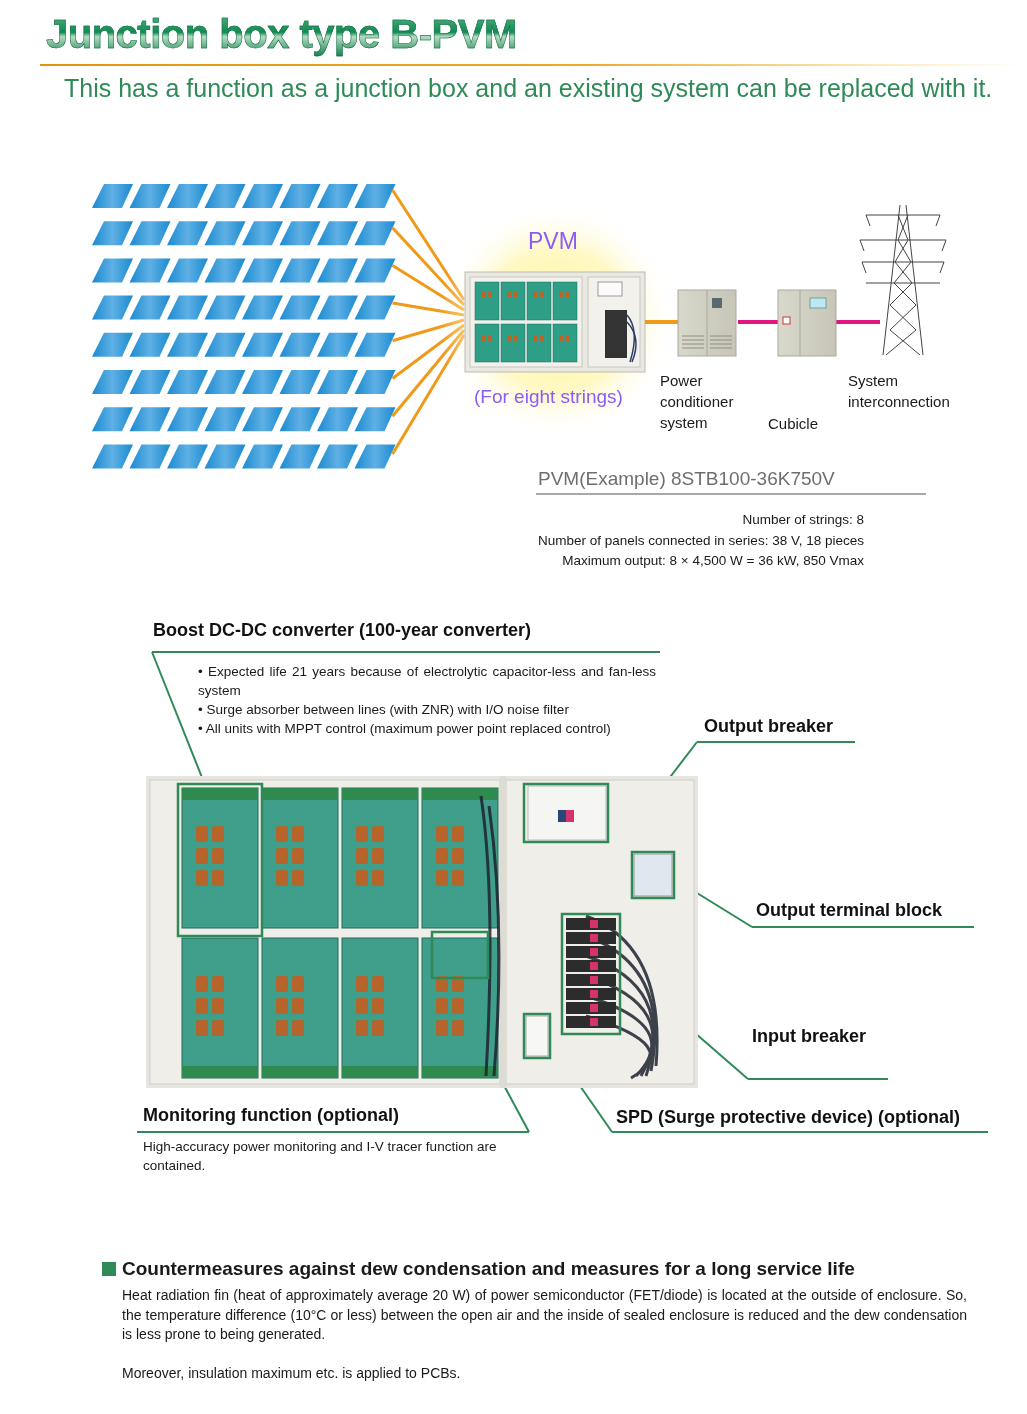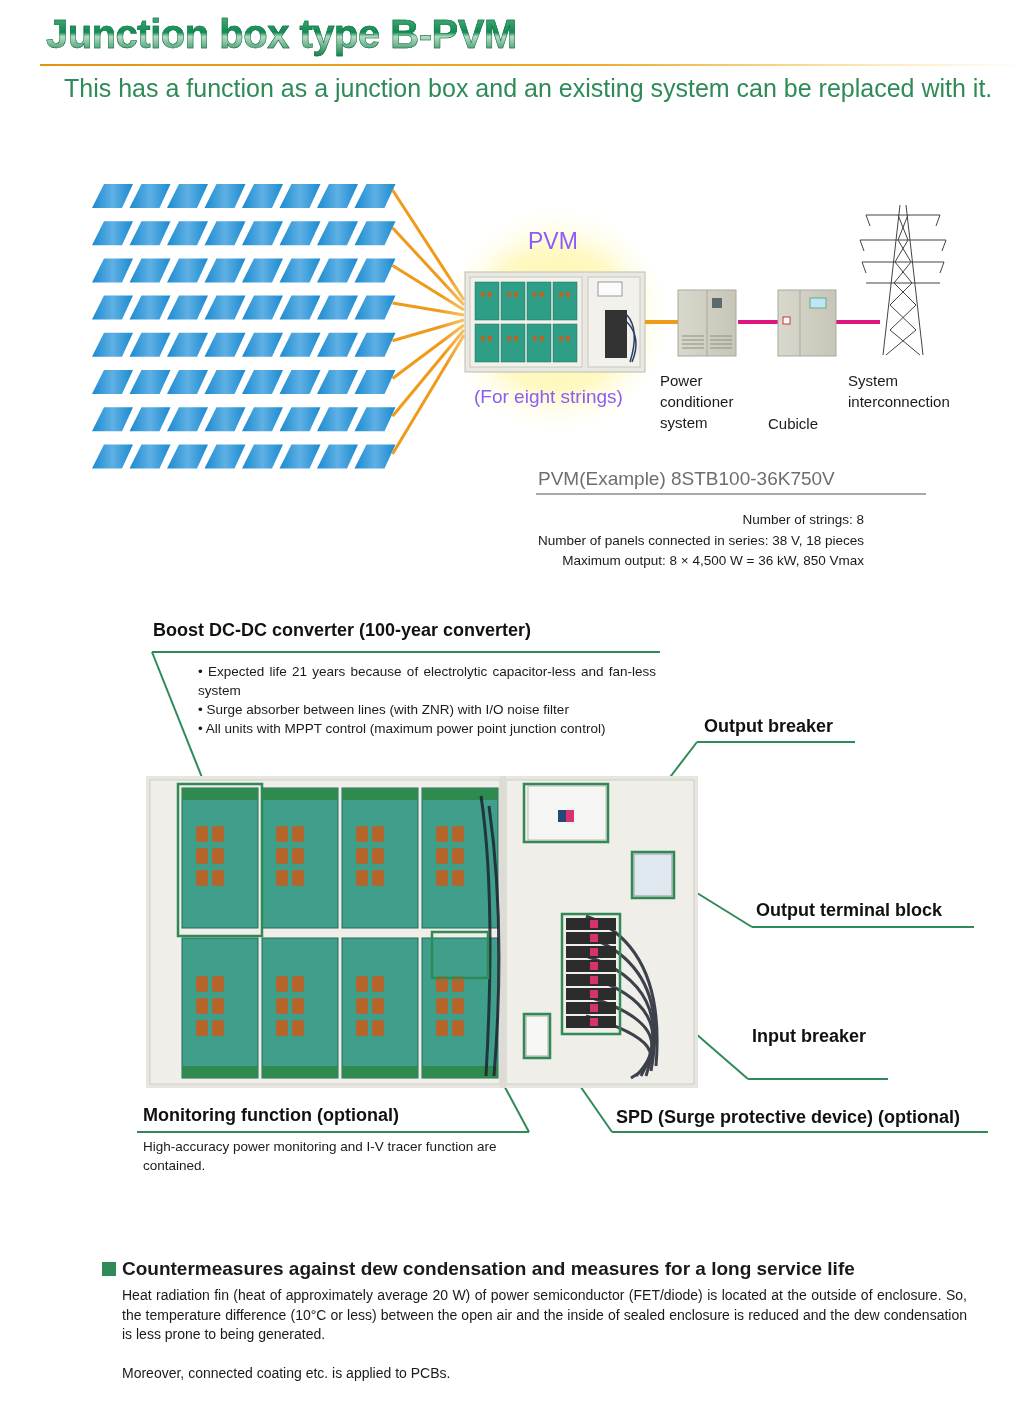--- a/index.html
+++ b/index.html
@@ -252,21 +252,21 @@
   <div>Number of strings: 8</div>
   <div>Number of panels connected in series: 38 V, 18 pieces</div>
   <div>Maximum output: 8 × 4,500 W = 36 kW, 850 Vmax</div>
 </div>
 
 <div class="abs callout-title" style="left:153px; top:620px;">Boost DC-DC converter (100-year converter)</div>
 <div class="gline" style="left:152px; top:651px; width:508px;"></div>
 <div class="abs boost-body">
   <div>• Expected life 21 years because of electrolytic capacitor-less and fan-less system</div>
   <div>• Surge absorber between lines (with ZNR) with I/O noise filter</div>
-  <div style="text-align:justify;">• All units with MPPT control (maximum power point junction control)</div>
+  <div style="text-align:justify;">• All units with MPPT control (maximum power point replaced control)</div>
 </div>
 
 <div class="abs callout-title" style="left:704px; top:716px;">Output breaker</div>
 <div class="gline" style="left:697px; top:741px; width:158px;"></div>
 
 <div class="abs callout-title" style="left:756px; top:900px;">Output terminal block</div>
 <div class="gline" style="left:752px; top:926px; width:222px;"></div>
 
 <div class="abs callout-title" style="left:752px; top:1026px;">Input breaker</div>
 <div class="gline" style="left:748px; top:1078px; width:140px;"></div>
@@ -408,14 +408,14 @@
     <rect x="286" y="156" width="56" height="46"></rect>
   </g>
 </svg>
 
 <div class="abs bottom-head">
   <span class="green-sq"></span>
   <span>Countermeasures against dew condensation and measures for a long service life</span>
 </div>
 <div class="abs bottom-body">
   <p>Heat radiation fin (heat of approximately average 20 W) of power semiconductor (FET/diode) is located at the outside of enclosure. So, the temperature difference (10°C or less) between the open air and the inside of sealed enclosure is reduced and the dew condensation is less prone to being generated.</p>
-  <p>Moreover, connected coating etc. is applied to PCBs.</p>
+  <p>Moreover, insulation maximum etc. is applied to PCBs.</p>
 </div>
 
 </body></html>

